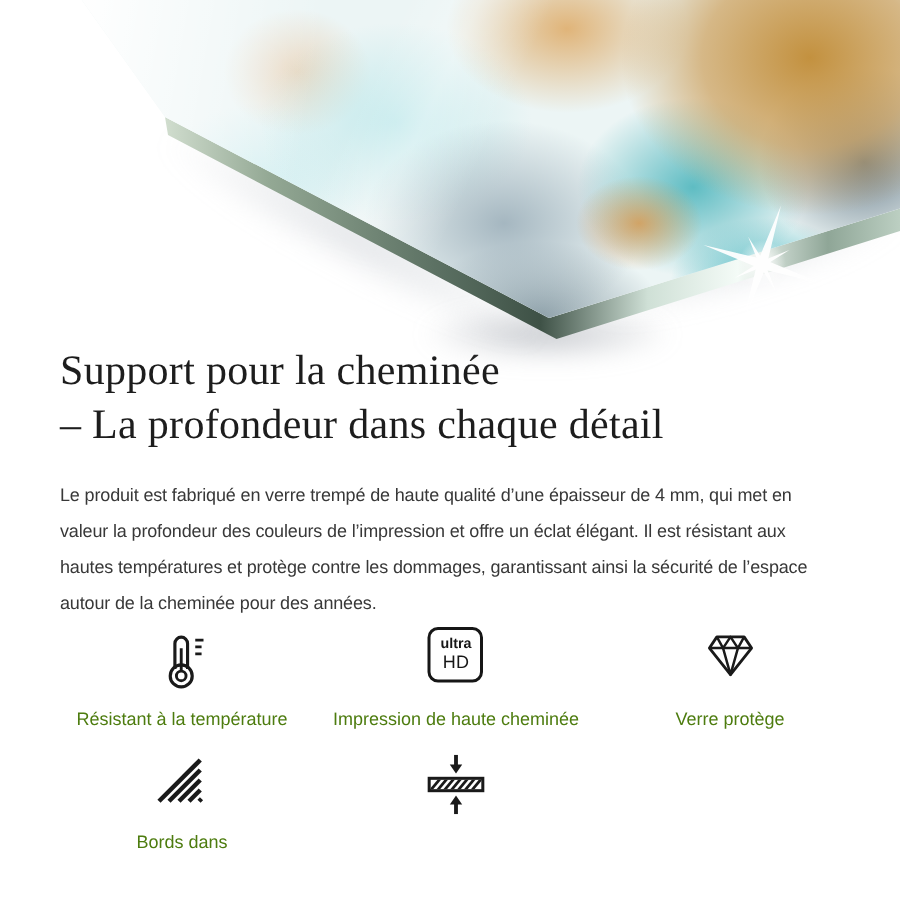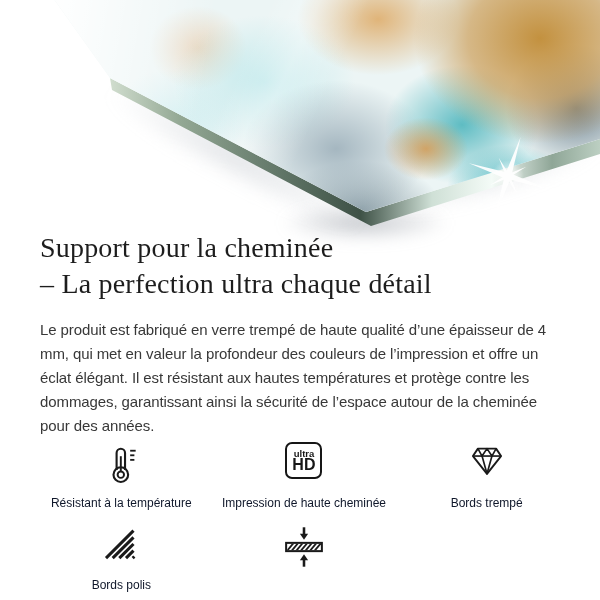--- a/index.html
+++ b/index.html
@@ -54,39 +54,39 @@
   }
   .sparkle{position:absolute;left:462px;top:130px;width:92px;height:92px;}
   
   .content{padding:0 40px;}
   .page-title{
     margin:2px 0 16px 0;font-family:"Liberation Serif",serif;font-weight:400;
     font-size:28px;line-height:36px;color:#1d1d1d;letter-spacing:0.2px;
   }
   .page-title span{display:block;}
   .description{
-    margin:8px 0 0 0;max-width:522px;font-size:15px;letter-spacing:-0.1px;
+    margin:8px 0 0 0;max-width:522px;font-size:12px;letter-spacing:-0.1px;
     line-height:24px;color:#383838;
   }
   
   .features{
     display:grid;grid-template-columns:1fr 1fr 1fr;row-gap:14px;
     padding:4px 22px 0 30px;
   }
   .feature{display:flex;flex-direction:column;align-items:center;}
   .icon-box{height:46px;display:flex;justify-content:center;}
-  .feature .label{margin-top:8px;font-size:12px;color:#0f172a;text-align:right;}
+  .feature .label{margin-top:8px;font-size:12px;color:#4d7c0f;text-align:right;}
   .icon-stroke{stroke:#1a1a1a;fill:none;}
   .hd-badge{
     width:37px;height:37px;border:2.6px solid #161616;border-radius:7px;
     display:flex;flex-direction:column;align-items:center;justify-content:center;
     color:#161616;box-sizing:border-box;
   }
   .hd-badge .hd-top{font-size:9.5px;font-weight:700;line-height:9px;}
-  .hd-badge .hd-bottom{font-size:16px;font-weight:700;line-height:14px;letter-spacing:0.2px;}
+  .hd-badge .hd-bottom{font-size:12px;font-weight:400;line-height:14px;letter-spacing:0.2px;}
 </style>
 </head>
 <body>
 
 <div class="hero">
   <div class="shadow shadow-left"></div>
   <div class="shadow shadow-corner"></div>
   <div class="shadow shadow-right"></div>
   <div class="layer glass-edge"></div>
   <div class="layer glass-surface"></div>
@@ -101,21 +101,21 @@
     <g transform="translate(46,46) rotate(18)" fill="#ffffff" opacity="0.95">
       <path d="M0 -41 L3 -3 L41 0 L3 3 L0 41 L-3 3 L-41 0 L-3 -3 Z"></path>
       <path transform="rotate(45) scale(0.5)" d="M0 -41 L3.4 -3.4 L41 0 L3.4 3.4 L0 41 L-3.4 3.4 L-41 0 L-3.4 -3.4 Z"></path>
     </g>
   </svg>
 </div>
 
 <div class="content">
   <h1 class="page-title">
     <span>Support pour la cheminée</span>
-    <span>– La perfection ultra chaque détail</span>
+    <span>– La profondeur dans chaque détail</span>
   </h1>
   <p class="description">Le produit est fabriqué en verre trempé de haute qualité d’une épaisseur de 4 mm, qui met en valeur la profondeur des couleurs de l’impression et offre un éclat élégant. Il est résistant aux hautes températures et protège contre les dommages, garantissant ainsi la sécurité de l’espace autour de la cheminée pour des années.</p>
 </div>
 
 <div class="features">
 
   <div class="feature">
     <div class="icon-box">
       <svg width="44" height="44" viewBox="0 0 48 48">
         <circle class="icon-stroke" cx="23.8" cy="35.6" r="8" fill="#ffffff" stroke-width="2.3"></circle>
@@ -143,36 +143,36 @@
 
   <div class="feature">
     <div class="icon-box">
       <svg width="40" height="38" viewBox="0 0 48 46">
         <path class="icon-stroke" stroke-width="2.3" stroke-linejoin="round" d="M13 8 H35 L41 17 L24 38.5 L7 17 Z"></path>
         <line class="icon-stroke" x1="7" y1="17" x2="41" y2="17" stroke-width="2"></line>
         <path class="icon-stroke" stroke-width="2" stroke-linejoin="round" d="M13 8 L18 17 L24 8 L30 17 L35 8"></path>
         <path class="icon-stroke" stroke-width="2" stroke-linejoin="round" d="M18 17 L24 38.5 L30 17"></path>
       </svg>
     </div>
-    <div class="label">Bords trempé</div>
+    <div class="label">Verre protège</div>
   </div>
 
   <div class="feature">
     <div class="icon-box">
       <svg width="40" height="40" viewBox="0 0 48 48">
         <g stroke="#1a1a1a" stroke-width="3.6" stroke-linecap="butt">
           <line x1="6" y1="41" x2="39" y2="8"></line>
           <line x1="14" y1="41" x2="39" y2="16"></line>
           <line x1="22" y1="41" x2="39" y2="24"></line>
           <line x1="30" y1="41" x2="39" y2="32"></line>
           <line x1="38" y1="41" x2="40" y2="39"></line>
         </g>
       </svg>
     </div>
-    <div class="label">Bords polis</div>
+    <div class="label">Bords dans</div>
   </div>
 
   <div class="feature">
     <div class="icon-box">
       <svg width="44" height="46" viewBox="0 0 48 50">
         <defs>
           <clipPath id="barclip">
               <rect x="5.5" y="21.5" width="37" height="7"></rect>
             </clipPath>
         </defs>

